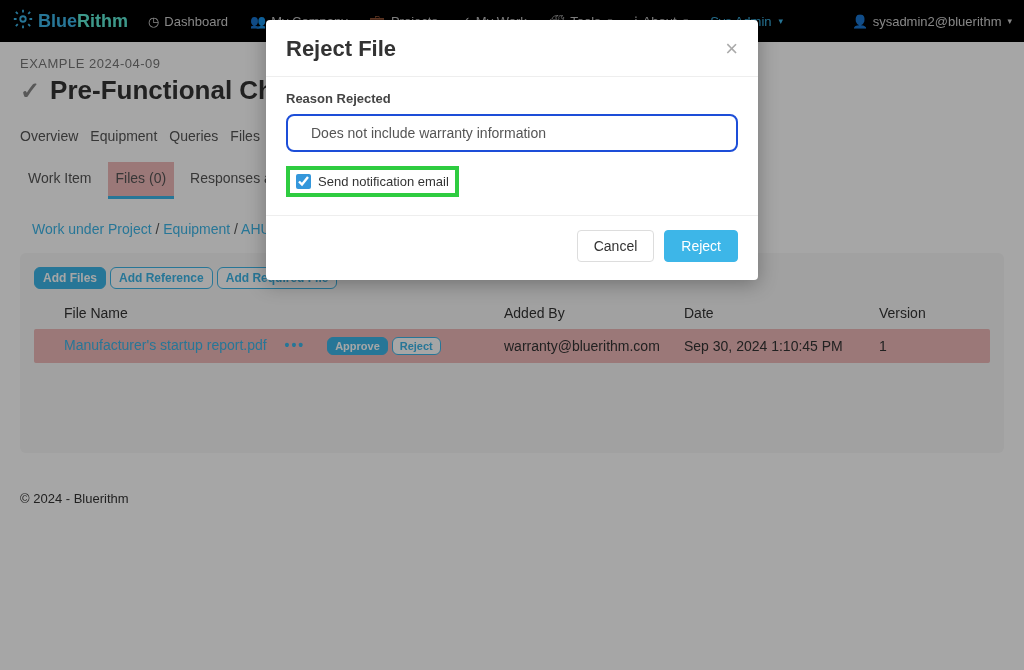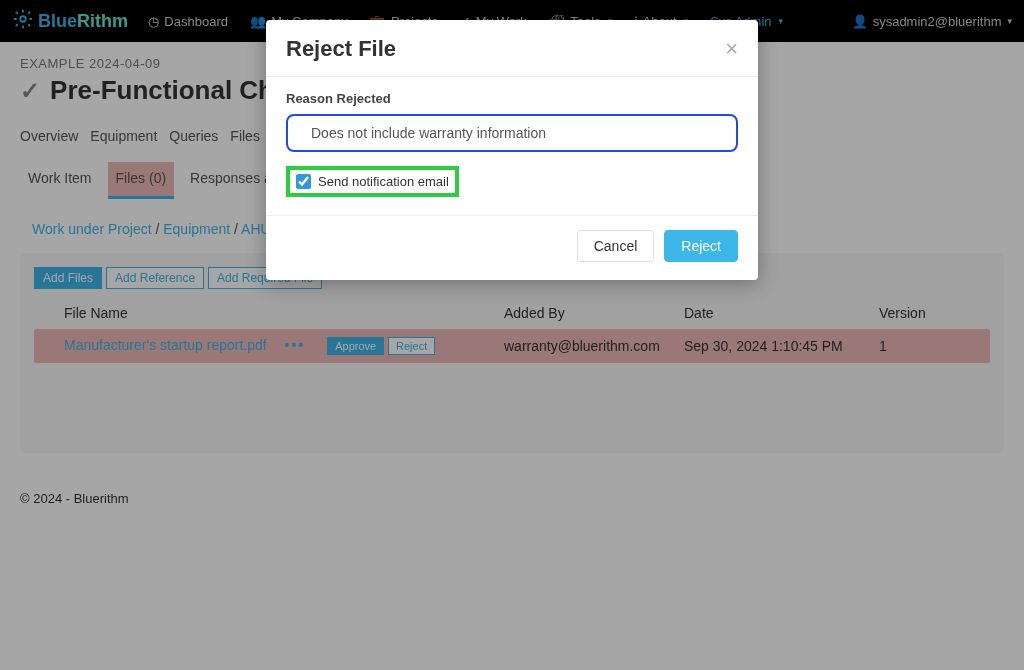--- a/index.html
+++ b/index.html
@@ -30,21 +30,21 @@
 .subtabs { display: flex; gap: 8px; margin-bottom: 22px; }
 .subtab { color: #555; font-size: 14px; padding: 8px 8px 10px; cursor: pointer; }
 .subtab.active { background: #eeb8b8; border-bottom: 3px solid #3db6e8; }
 
 .breadcrumb { color: #3db6e8; font-size: 14px; margin-bottom: 16px; padding-left: 12px; }
 .breadcrumb .sep { color: #555; }
 
 .panel { background: #f7f7f7; border-radius: 6px; padding: 14px; min-height: 200px; }
 
 .btn-row { display: flex; gap: 4px; margin-bottom: 10px; }
-.btn { font-size: 12px; padding: 3px 8px; border-radius: 0; border: 1px solid #3db6e8; cursor: pointer; background: #fff; color: #3db6e8; }
+.btn { font-size: 12px; padding: 3px 8px; border-radius: 6px; border: 1px solid #3db6e8; cursor: pointer; background: #fff; color: #3db6e8; font-weight: bold; }
 .btn.primary { background: #3db6e8; color: #fff; }
 .btn.sm { font-size: 11px; padding: 2px 7px; }
 
 .table-header { display: flex; padding: 6px 8px 8px 30px; color: #333; font-size: 14px; }
 .col-name { flex: 0 0 440px; }
 .col-added { flex: 0 0 180px; }
 .col-date { flex: 0 0 195px; }
 .col-version { flex: 1; }
 
 .table-row { display: flex; align-items: center; padding: 8px 8px 8px 30px; background: #eeb8b8; border-radius: 2px; }

